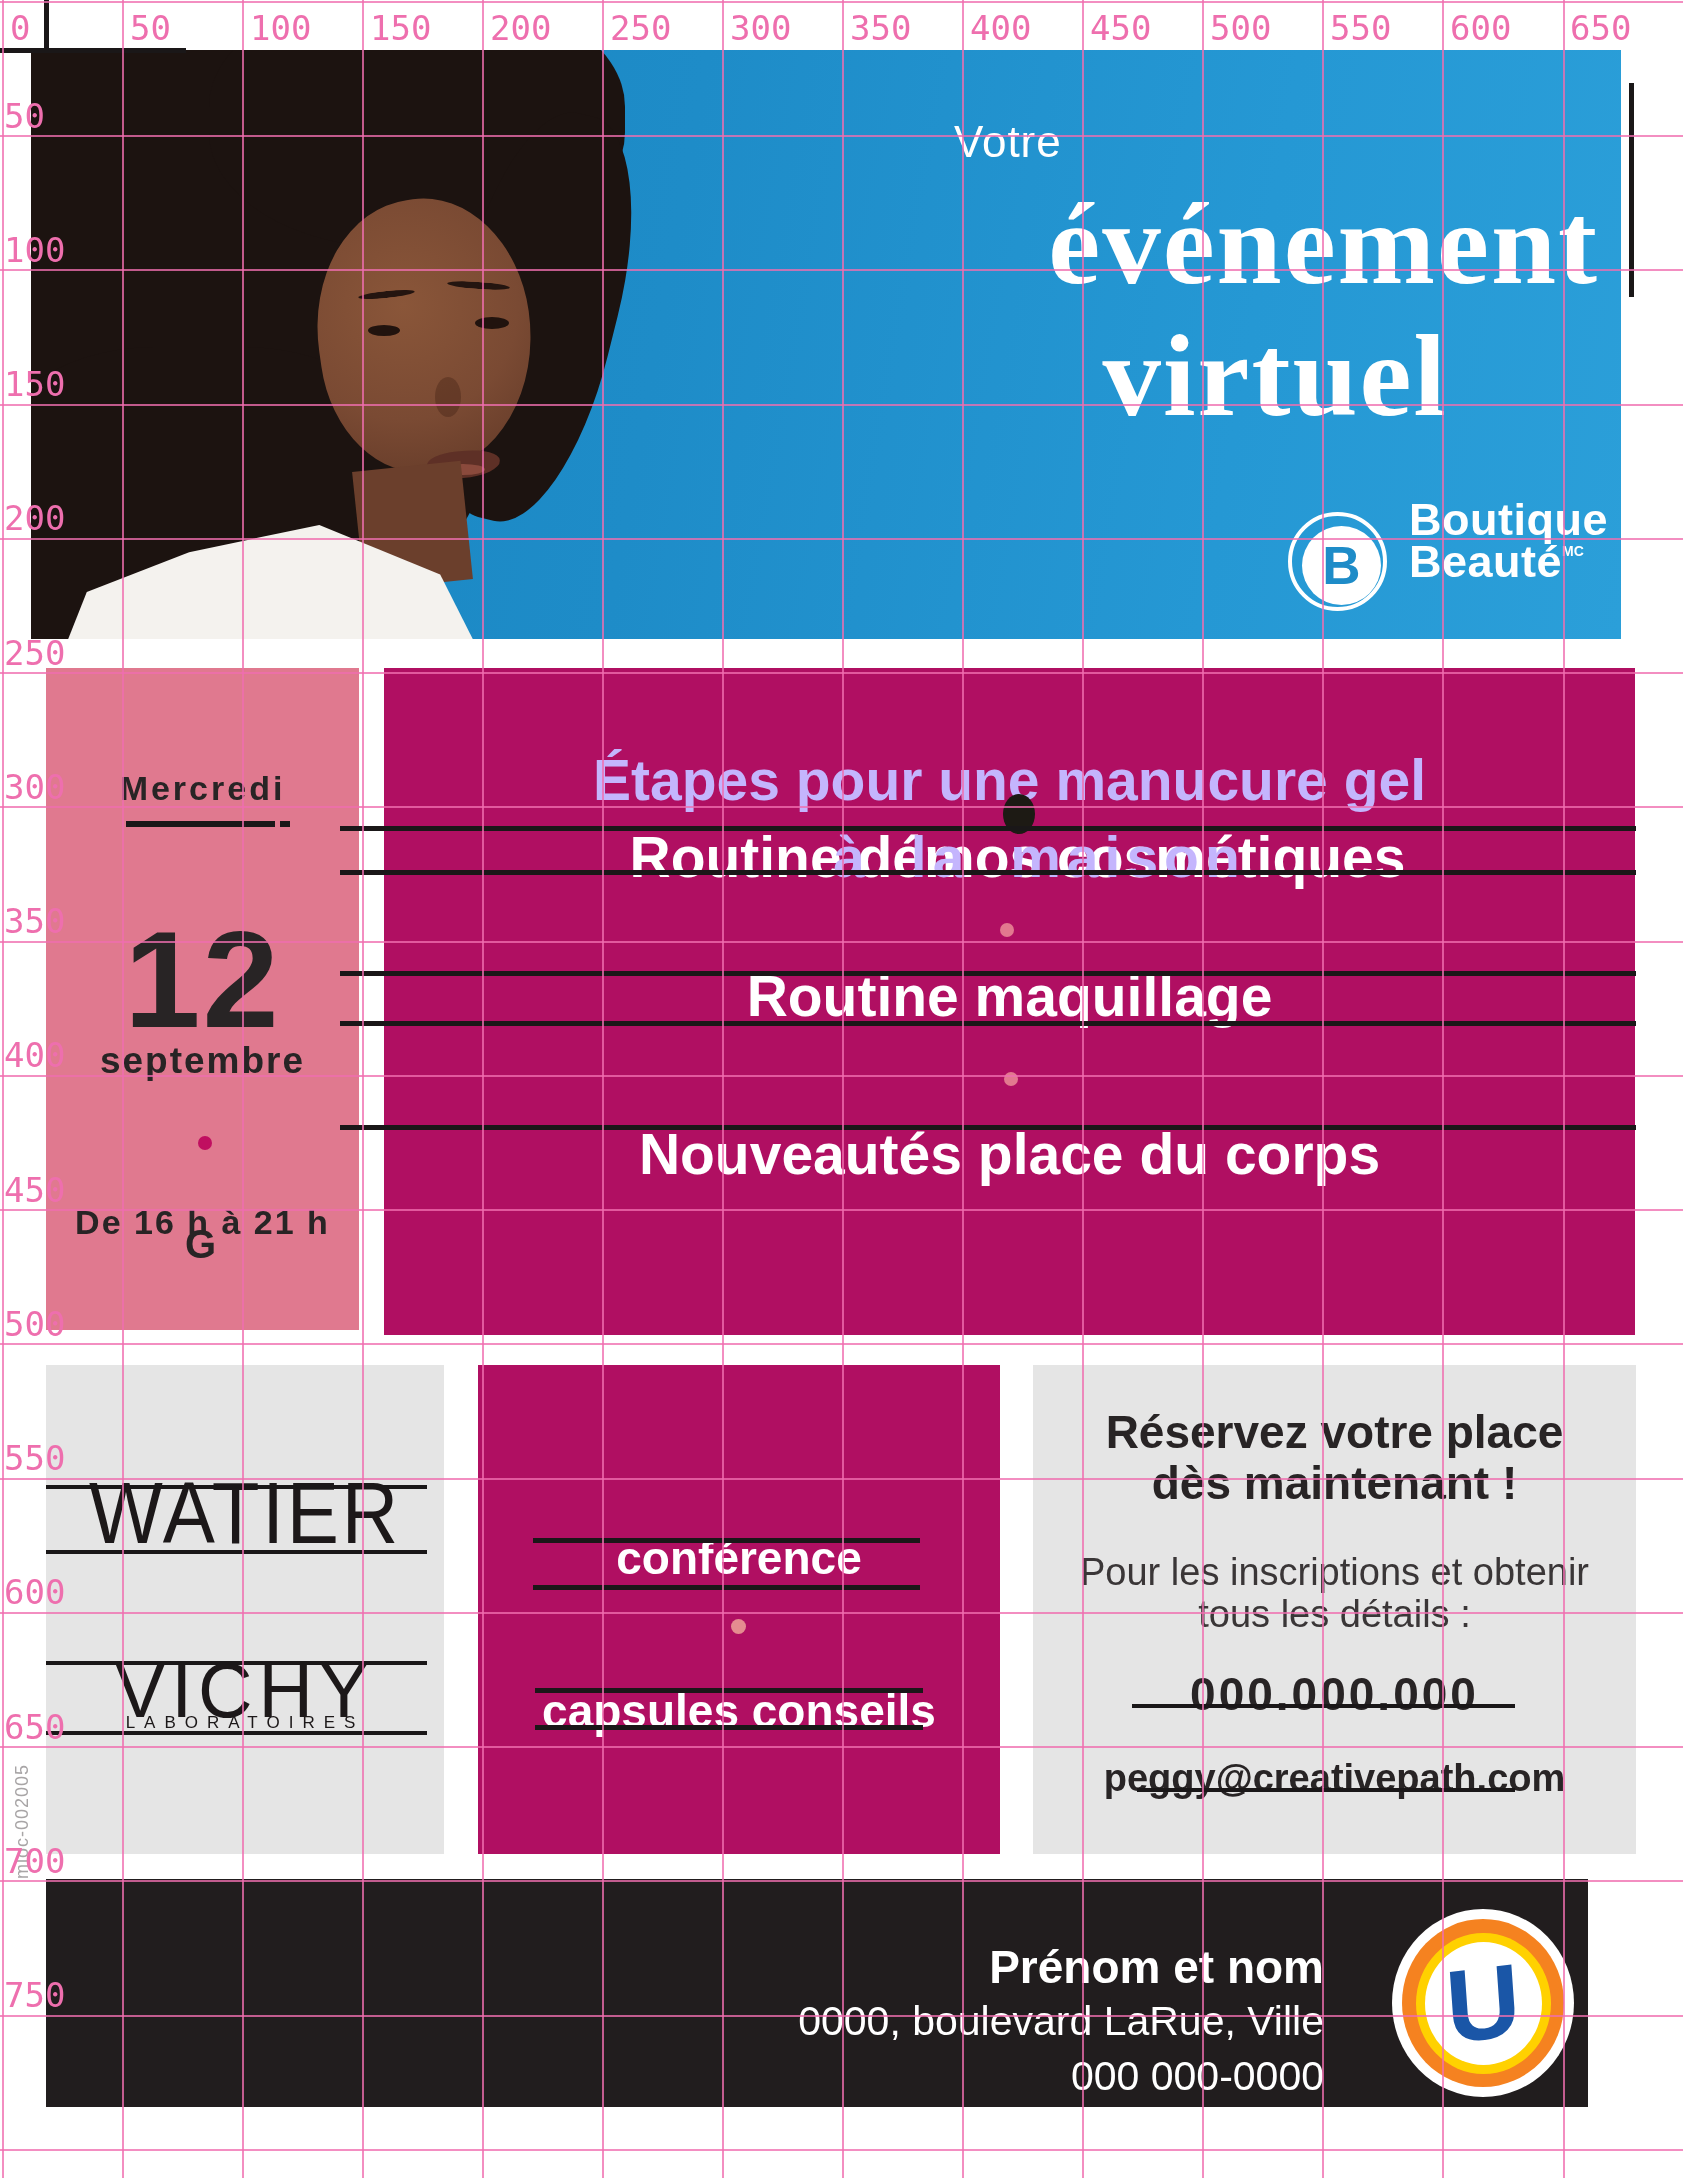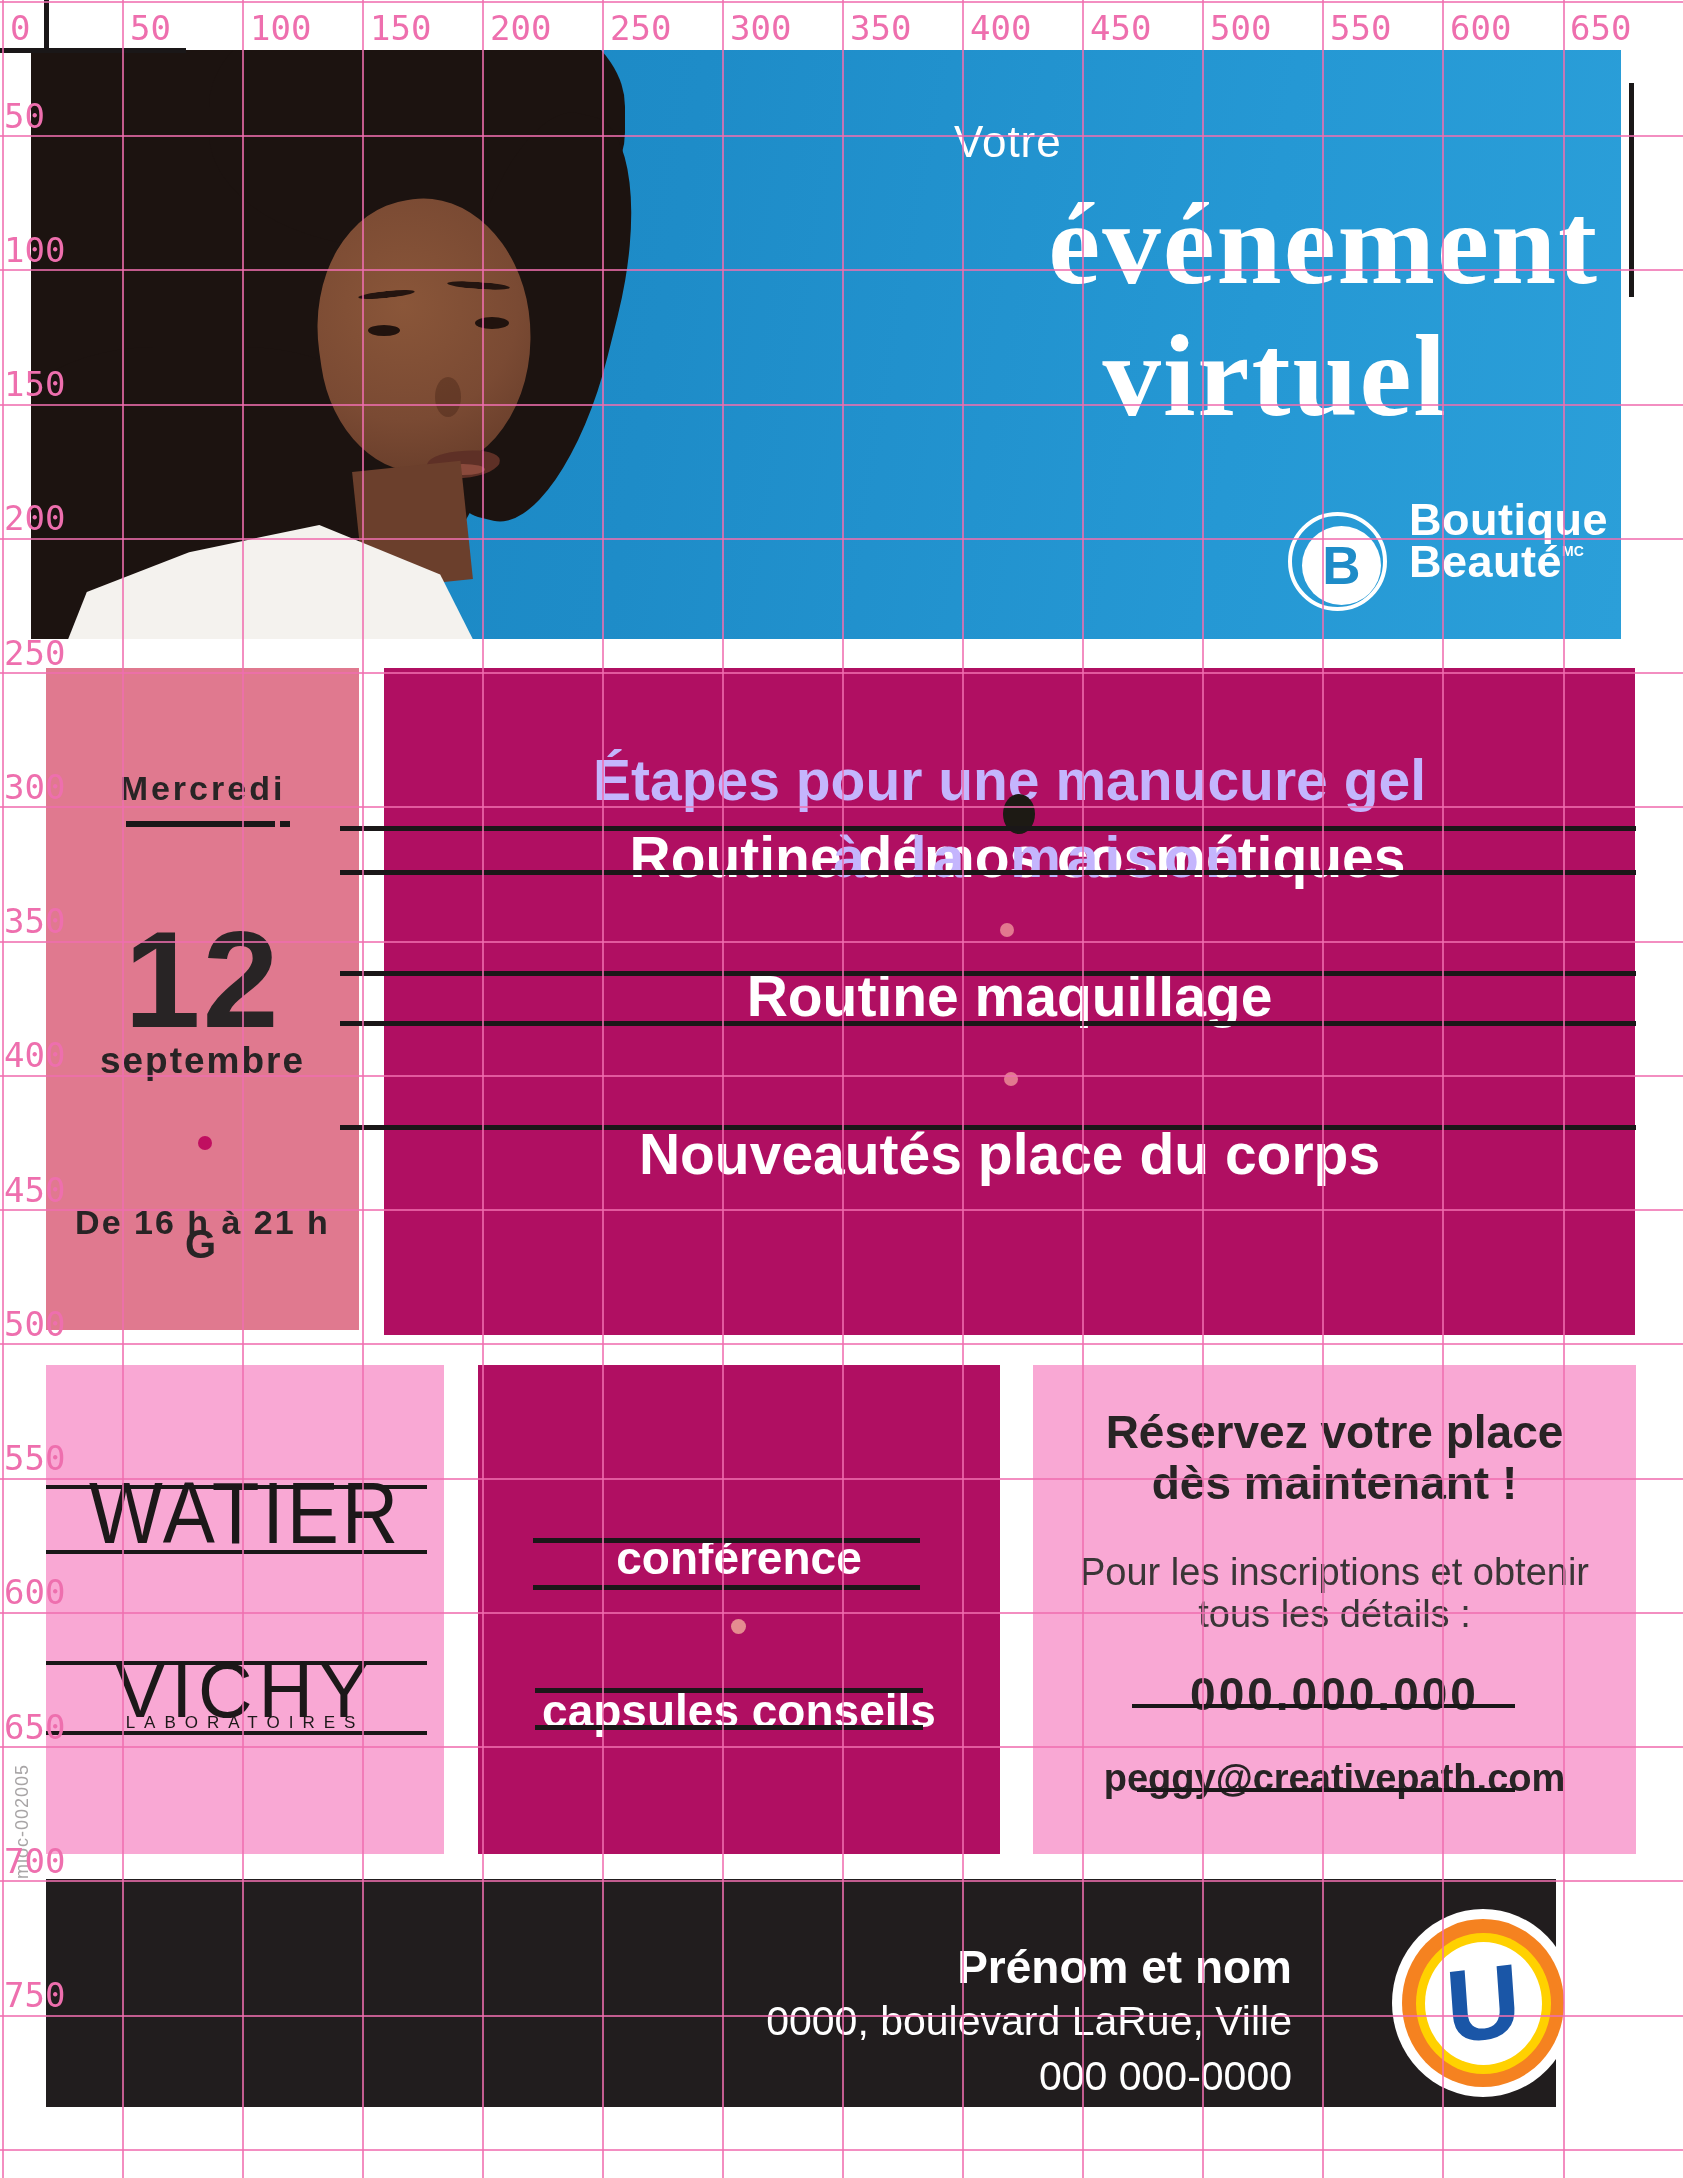--- a/index.html
+++ b/index.html
@@ -22,21 +22,21 @@
                font-size:117px;letter-spacing:2px;white-space:nowrap;text-align:right;}
   #brandlogo .ring{width:91px;height:91px;border:4px solid #fff;border-radius:50%;}
   #brandlogo .disc{left:10px;top:10px;width:79px;height:79px;background:#fff;border-radius:50%;
                    display:flex;align-items:center;justify-content:center;
                    color:#1e8cc8;font-weight:bold;font-size:53px;}
   .brandname{color:#fff;font-weight:bold;font-size:45px;line-height:42px;letter-spacing:0.5px;}
   .tm{color:#fff;font-size:14px;font-weight:bold;}
   
   .rose{background:#e0798f;}
   .magenta{background:#b00f62;}
-  .pale{background:#f9a8d4;}
+  .pale{background:#e5e5e5;}
   .datetxt{width:100%;text-align:center;font-weight:bold;color:#282425;}
   .topic{left:0;width:100%;text-align:center;font-weight:bold;font-size:57px;white-space:nowrap;}
   .t-white{color:#fff;}
   .t-black{color:#c4b5fd;}
   .rule{background:#1a1718;}
   .dot{border-radius:50%;}
   
   .watier{width:100%;text-align:center;color:#1c1819;font-size:85px;font-weight:400;
           letter-spacing:3px;transform:scaleX(.92) scaleY(1.02);white-space:nowrap;}
   .vichy{width:100%;text-align:center;color:#1c1819;font-size:77px;font-weight:400;
@@ -141,21 +141,21 @@
 
   <div class="abs pale" style="left:1033px;top:1365px;width:603px;height:489px;">
     <div class="abs cta-b" style="top:40px;">Réservez votre place</div>
     <div class="abs cta-b" style="top:91px;">dès maintenant !</div>
     <div class="abs cta-l" style="top:186px;">Pour les inscriptions et obtenir</div>
     <div class="abs cta-l" style="top:228px;">tous les détails :</div>
     <div class="abs cta-b cta-phone" style="top:302px;font-size:46px;">000.000.000</div>
     <div class="abs cta-b cta-mail" style="top:392px;">peggy@creativepath.com</div>
   </div>
 
-  <div id="footer" class="abs" style="left:46px;top:1879px;width:1510px;height:228px;">
+  <div id="footer" class="abs" style="left:46px;top:1879px;width:1510px;height:228px;padding-left:32px;">
     <div class="abs foot-line" style="top:61px;font-weight:bold;font-size:46px;">Prénom et nom</div>
     <div class="abs foot-line" style="top:119px;font-size:41px;">0000, boulevard LaRue, Ville</div>
     <div class="abs foot-line" style="top:174px;font-size:41px;">000 000-0000</div>
     <div id="ulogo-outer" class="abs" style="left:1346px;top:30px;">
       <div id="ulogo-or" class="abs">
         <div id="ulogo-ye" class="abs">
           <div id="ulogo-wh" class="abs">
             <span id="ulogo-u">U</span>
           </div>
         </div>

